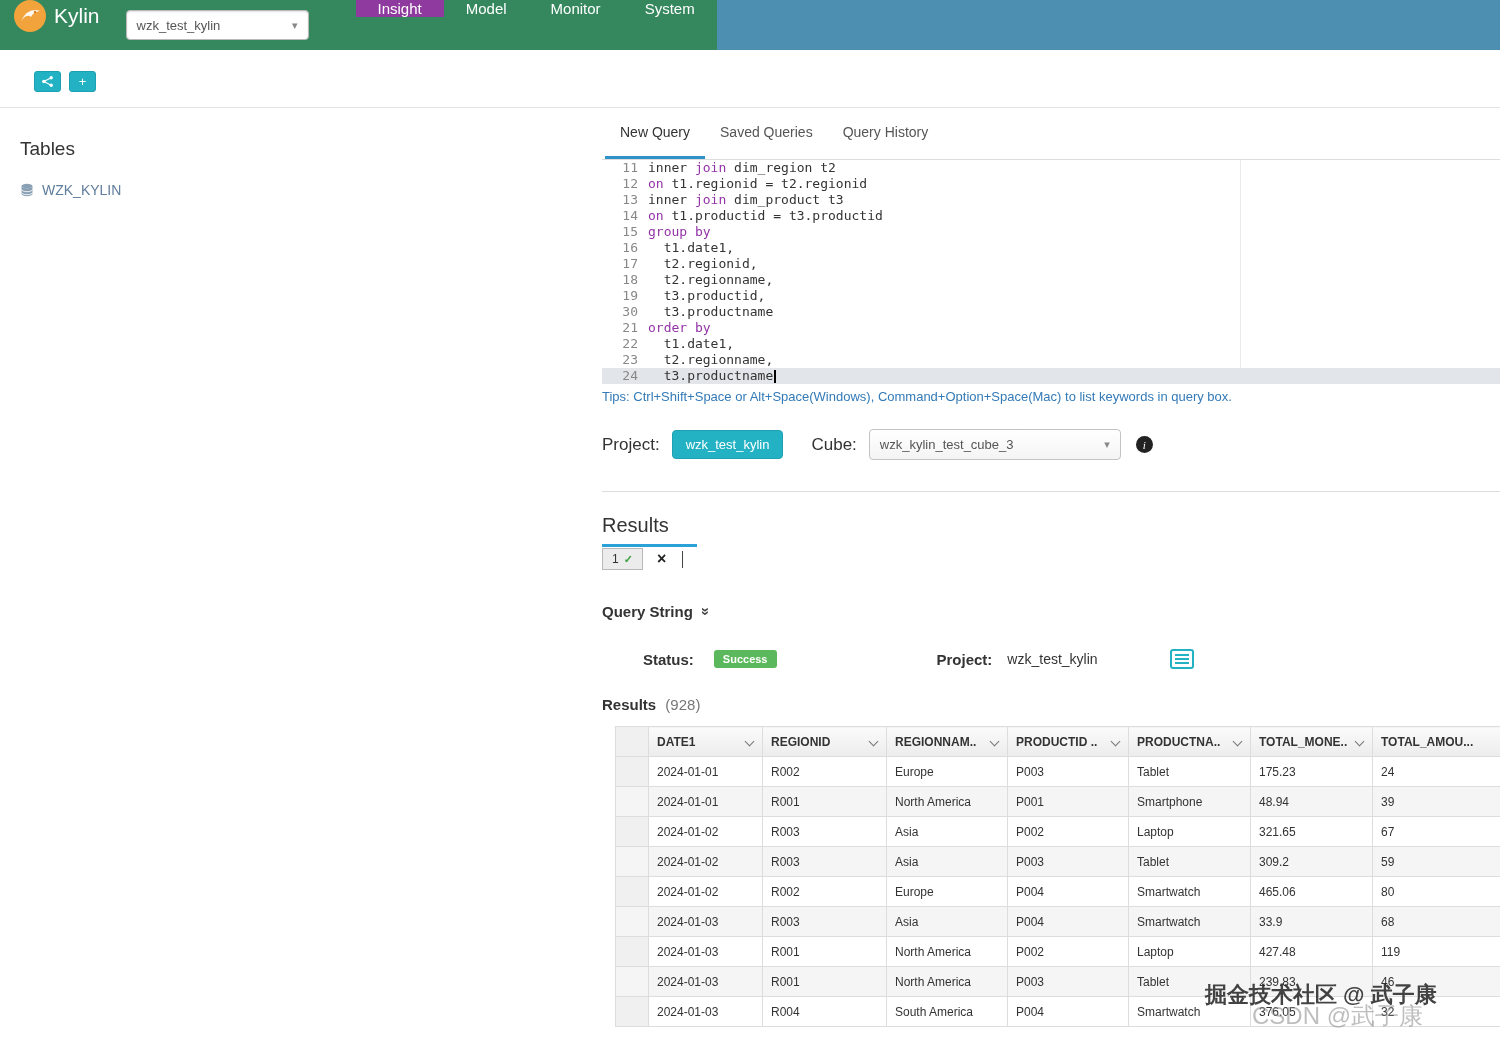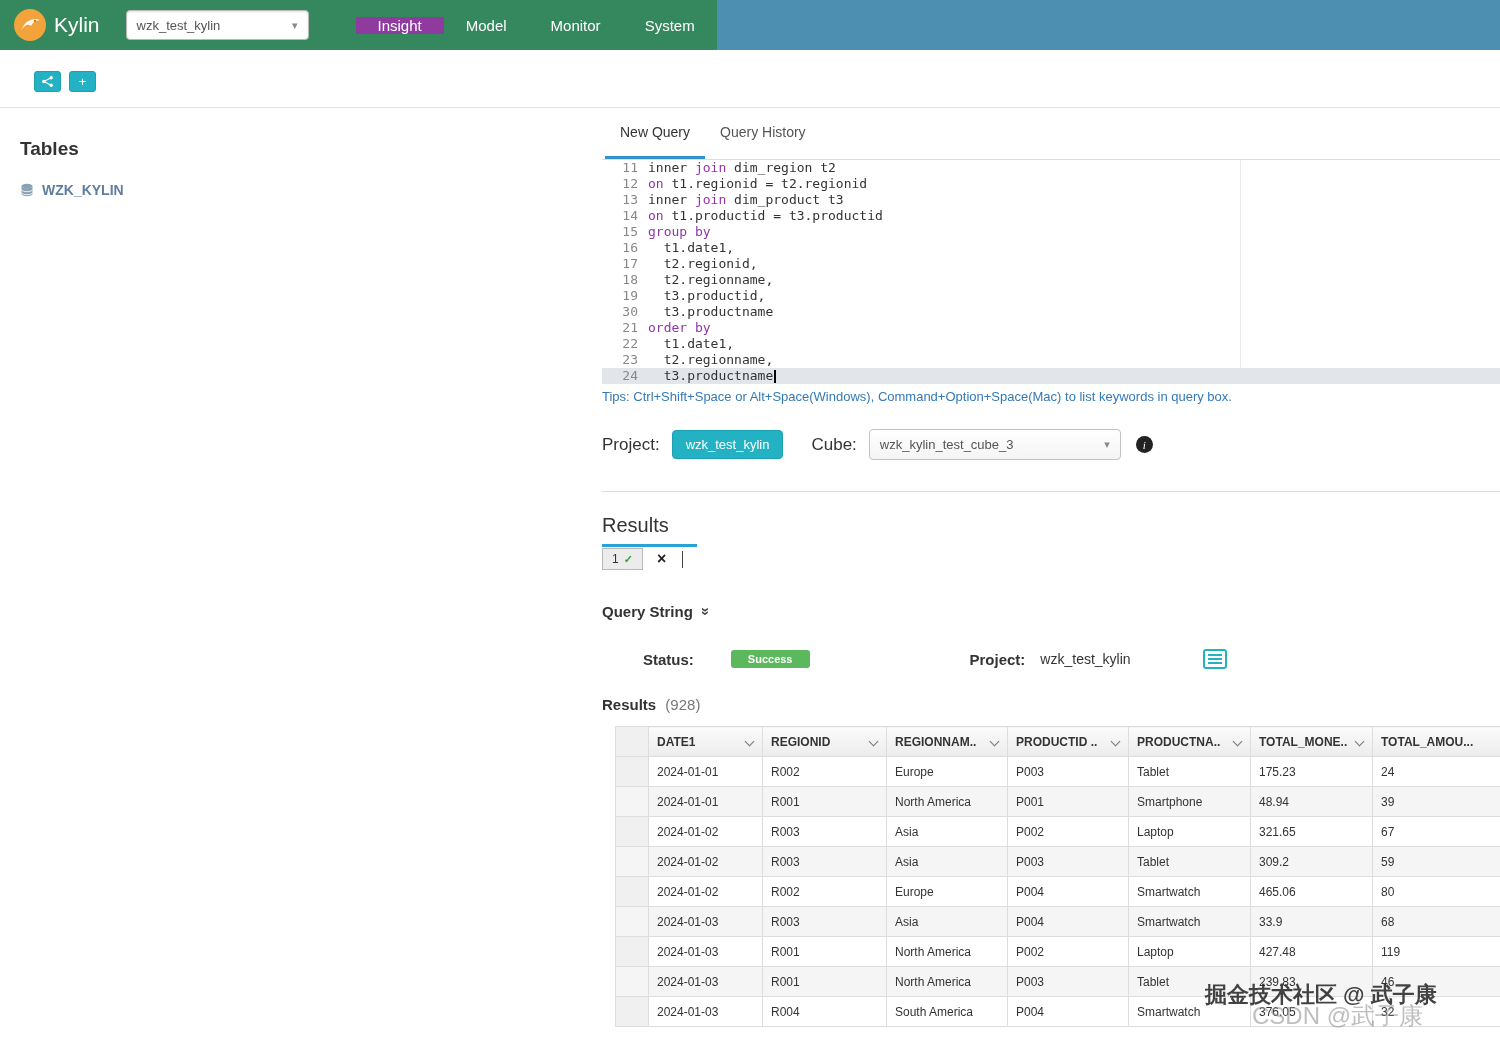--- a/index.html
+++ b/index.html
@@ -13,21 +13,21 @@
     --kw:#9333a8;
   }
   *{box-sizing:border-box;}
   html,body{margin:0;padding:0;}
   body{
     width:1500px;height:1042px;position:relative;overflow:hidden;
     font-family:"Liberation Sans", sans-serif;background:#fff;color:#333;
   }
   
   .navbar{height:50px;display:flex;align-items:stretch;background:var(--nav-blue);}
-  .nav-green{display:flex;align-items:center;background:var(--nav-green);}
+  .nav-green{display:flex;align-items:flex-start;background:var(--nav-green);}
   .brand{display:flex;align-items:center;padding:0 14px;gap:8px;cursor:pointer;}
   .logo{width:32px;height:32px;flex:none;}
   .brand-text{color:#fff;font-size:21px;}
   .nav-select{
     background:#fff;border:1px solid #b9b9b9;border-radius:4px;height:30px;width:183px;
     margin:10px 0 10px 12px;display:flex;align-items:center;justify-content:space-between;
     padding:0 10px;font-size:13px;color:#555;box-shadow:inset 0 1px 2px rgba(0,0,0,.12);cursor:pointer;
   }
   .nav-select .caret{color:#888;font-size:11px;}
   .nav-items{display:flex;margin-left:15px;padding-left:32px;}
@@ -36,21 +36,21 @@
   .nav-rest{flex:1;background:var(--nav-blue);}
   
   .toolbar{height:58px;border-bottom:1px solid #e3e3e3;padding:21px 0 0 34px;display:flex;gap:8px;}
   .tool-btn{
     width:27px;height:21px;background:var(--teal);border:1px solid #1da0b2;border-radius:3px;
     color:#fff;display:flex;align-items:center;justify-content:center;font-size:13px;
     cursor:pointer;padding:0;line-height:1;
   }
   
   .content{display:flex;height:934px;}
-  .sidebar{width:602px;padding:30px 20px;flex:none;font-weight:bold;}
+  .sidebar{width:602px;padding:30px 20px;flex:none;}
   .sidebar-title{font-size:19px;color:#333;}
   .table-item{margin-top:22px;display:flex;gap:8px;align-items:center;color:#5f7d9c;font-size:14px;cursor:pointer;}
   .main{flex:1;position:relative;min-width:0;}
   
   .tabs{display:flex;border-bottom:1px solid #ddd;height:52px;padding-left:3px;}
   .tab{line-height:49px;padding:0 15px;font-size:14px;color:#555;cursor:pointer;border-bottom:3px solid transparent;}
   .tab.active{color:#333;border-bottom-color:var(--underline);}
   
   .editor{position:relative;font-family:"DejaVu Sans Mono", monospace;font-size:13px;line-height:16px;cursor:text;}
   .print-margin{position:absolute;left:638px;top:0;bottom:0;width:1px;background:#ebebeb;}
@@ -80,22 +80,22 @@
   .chips{display:flex;align-items:center;margin-top:1px;}
   .chip{border:1px solid #b9b9b9;background:#ececec;font-size:12px;padding:3px 9px;display:inline-flex;
     align-items:center;gap:5px;color:#333;cursor:pointer;}
   .chip .check{color:#3fa142;font-weight:bold;font-size:11px;}
   .close-x{margin-left:14px;color:#222;font-weight:bold;font-size:16px;cursor:pointer;line-height:1;}
   .text-cursor{margin-left:16px;width:1px;height:17px;background:#444;}
   .query-string{margin-top:33px;display:flex;align-items:center;gap:9px;font-size:15px;font-weight:bold;color:#333;cursor:pointer;}
   .dbl-chevron{display:inline-block;transform:rotate(90deg);color:#444;font-size:15px;font-weight:bold;}
   .status-row{margin-top:29px;display:flex;align-items:center;font-size:15px;}
   .status-label{margin-left:41px;font-weight:bold;}
-  .badge-success{margin-left:37px;background:var(--success);color:#fff;font-size:11px;font-weight:bold;
-    padding:3px 17px;border-radius:3px;}
+  .badge-success{margin-left:20px;background:var(--success);color:#fff;font-size:11px;font-weight:bold;
+    padding:3px 9px;border-radius:3px;}
   .proj-label{margin-left:160px;font-weight:bold;}
   .proj-value{margin-left:15px;font-size:14px;color:#333;}
   .list-icon{margin-left:72px;cursor:pointer;display:inline-flex;}
   .results-count-row{margin-top:27px;font-size:15px;}
   .results-count-row .bold{font-weight:bold;}
   .results-count-row .count{color:#777;margin-left:5px;}
   
   .data-table{margin:13px 0 0 13px;border-collapse:collapse;table-layout:fixed;width:885px;font-size:12px;}
   .data-table th,.data-table td{border:1px solid #ddd;padding:5px 8px;text-align:left;overflow:hidden;
     white-space:nowrap;height:30px;}
@@ -170,20 +170,21 @@
           </span>
           <span>WZK_KYLIN</span>
         </div>
       </div>
   </div>
 
   <div class="main">
 
     <div class="tabs" id="query-tabs">
         <div class="tab active">New Query</div>
+        <div class="tab">Saved Queries</div>
         <div class="tab">Query History</div>
       </div>
 
     <div class="editor">
       <div class="print-margin"></div>
       <div id="editor-lines">
           <div class="line">
             <span class="gutter">11</span>
             <span class="code">inner <span class="kw">join</span> dim_region t2</span>
           </div>

